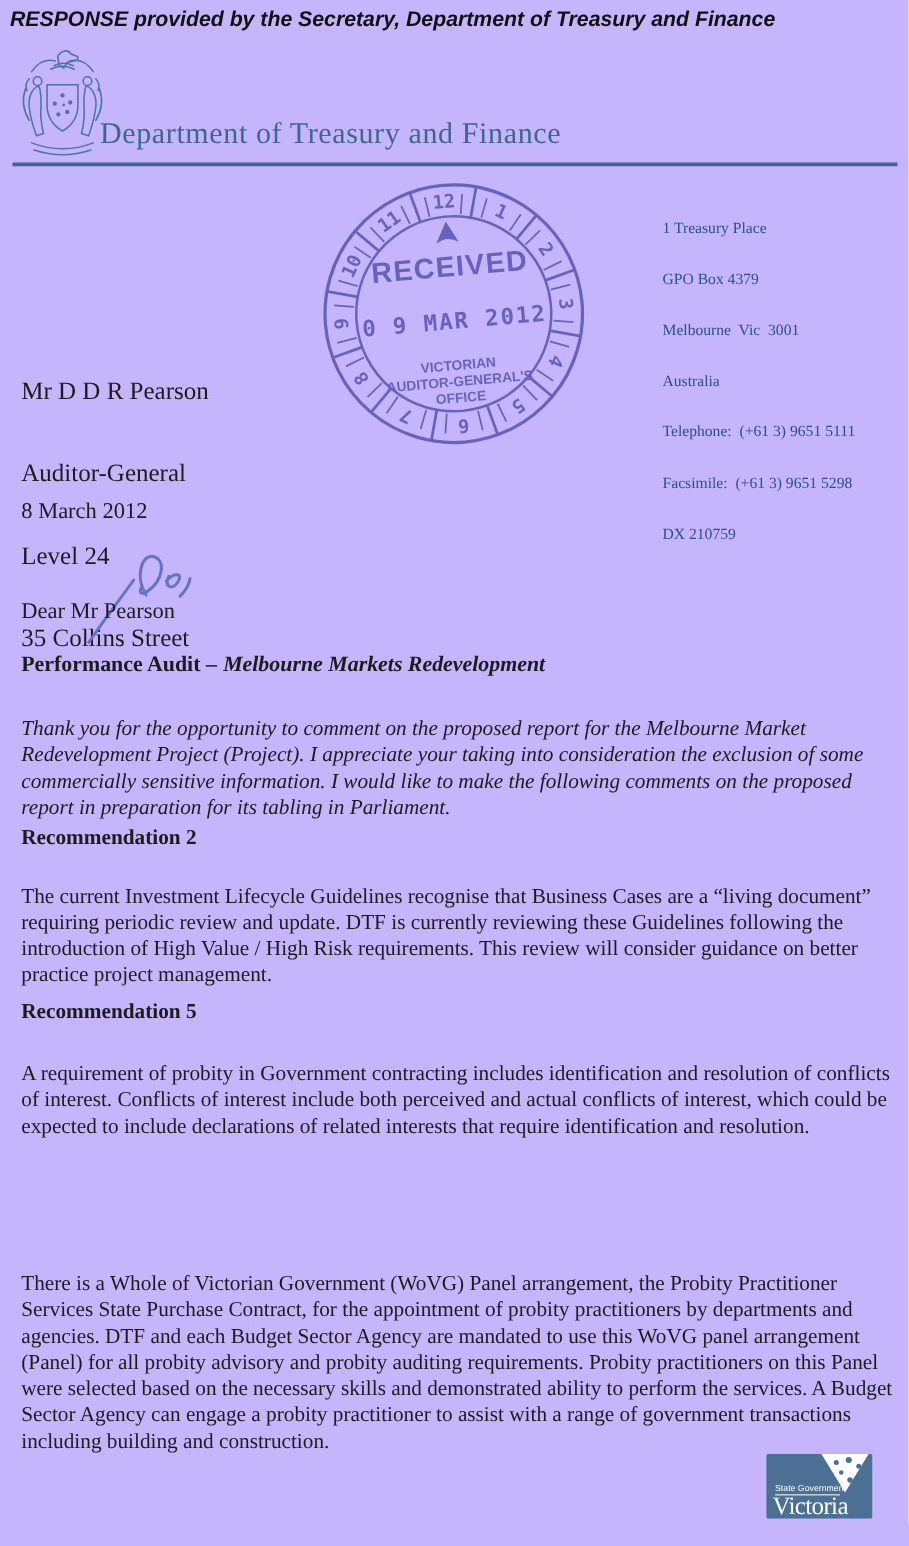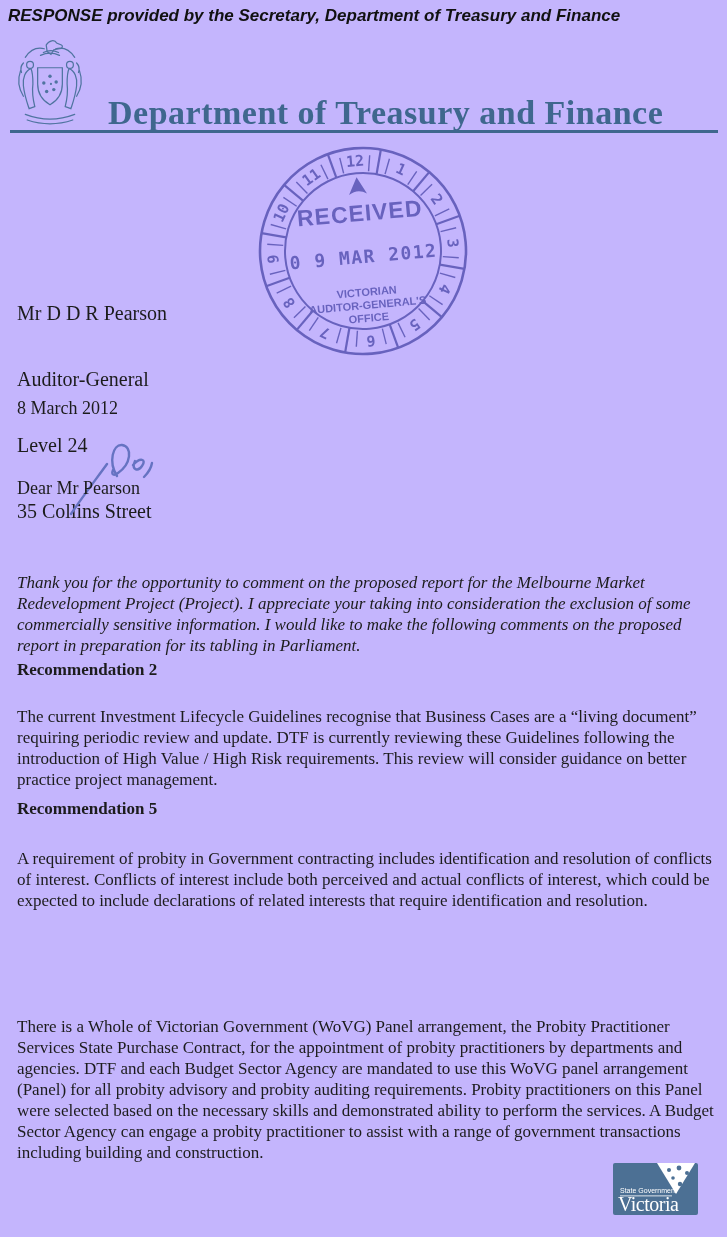--- a/index.html
+++ b/index.html
@@ -20,23 +20,23 @@
     overflow:hidden;
   }
   .abs{position:absolute;}
   .top-note{
     left:8px;top:6px;width:700px;
     font-family:"Liberation Sans", sans-serif;
     font-weight:bold;font-style:italic;
     font-size:17px;color:#111;
   }
   .dept-title{
-    left:108px;top:94px;
+    left:80px;top:94px;
     font-family:"Liberation Serif", serif;
-    font-weight:bold;font-size:34px;
+    font-weight:normal;font-size:24px;
     color:var(--header-blue);
     letter-spacing:.5px;
     white-space:nowrap;
   }
   .letterhead-rule{
     left:10px;top:130px;width:708px;height:3px;
     background:var(--header-blue);
   }
   .addr{
     color:var(--address-blue);
@@ -174,39 +174,51 @@
       <text y="-30" text-anchor="middle" fill="currentColor" font-family="'Liberation Sans', sans-serif" font-size="23" font-weight="bold" letter-spacing="1">RECEIVED</text>
       <text y="12" text-anchor="middle" fill="currentColor" font-size="18" font-weight="bold" letter-spacing="1.5">0 9 MAR 2012</text>
       <g fill="currentColor" font-family="'Liberation Sans', sans-serif" font-size="11" font-weight="bold" text-anchor="middle">
         <text y="45">VICTORIAN</text>
         <text y="58">AUDITOR-GENERAL'S</text>
         <text y="71">OFFICE</text>
       </g>
     </g>
   </svg>
 
+  <div class="abs addr sender">
+    <div>1 Treasury Place</div>
+    <div>GPO Box 4379</div>
+    <div>Melbourne  Vic  3001</div>
+    <div>Australia</div>
+    <div>Telephone:  (+61 3) 9651 5111</div>
+    <div>Facsimile:  (+61 3) 9651 5298</div>
+    <div>DX 210759</div>
+  </div>
 
   <div class="abs recipient">
     <div>Mr D D R Pearson</div>
     <div>Auditor-General</div>
     <div>Level 24</div>
     <div>35 Collins Street</div>
   </div>
 
   <div class="abs date-line">8 March 2012</div>
 
   <svg class="abs scribble-svg" width="120" height="96" viewBox="0 0 120 96" fill="none" stroke="var(--ink-blue)" stroke-width="2.4" stroke-linecap="round">
     <path d="M62,44 C53,30 58,12 67,13 C78,15 76,32 63,41 C59,44 56,43 58,38"></path>
     <path d="M78,33 C85,25 92,27 87,34 C83,40 76,38 80,29"></path>
     <path d="M97,31 C96,37 92,42 89,45"></path>
     <path d="M16,82 C28,64 42,46 52,32"></path>
   </svg>
 
   <div class="abs salutation">Dear Mr Pearson</div>
 
+  <div class="abs subject">
+    <span>Performance Audit –</span><span class="it">Melbourne Markets Redevelopment</span>
+  </div>
 
   <p class="abs para p1">Thank you for the opportunity to comment on the proposed report for the Melbourne Market Redevelopment Project (Project). I appreciate your taking into consideration the exclusion of some commercially sensitive information. I would like to make the following comments on the proposed report in preparation for its tabling in Parliament.</p>
 
   <div class="abs h-bold h2">Recommendation 2</div>
   <p class="abs para p2">The current Investment Lifecycle Guidelines recognise that Business Cases are a “living document” requiring periodic review and update. DTF is currently reviewing these Guidelines following the introduction of High Value / High Risk requirements. This review will consider guidance on better practice project management.</p>
 
   <div class="abs h-bold h5">Recommendation 5</div>
   <p class="abs para p3">A requirement of probity in Government contracting includes identification and resolution of conflicts of interest. Conflicts of interest include both perceived and actual conflicts of interest, which could be expected to include declarations of related interests that require identification and resolution.</p>
   <p class="abs para p4">There is a Whole of Victorian Government (WoVG) Panel arrangement, the Probity Practitioner Services State Purchase Contract, for the appointment of probity practitioners by departments and agencies. DTF and each Budget Sector Agency are mandated to use this WoVG panel arrangement (Panel) for all probity advisory and probity auditing requirements. Probity practitioners on this Panel were selected based on the necessary skills and demonstrated ability to perform the services. A Budget Sector Agency can engage a probity practitioner to assist with a range of government transactions including building and construction.</p>
 

